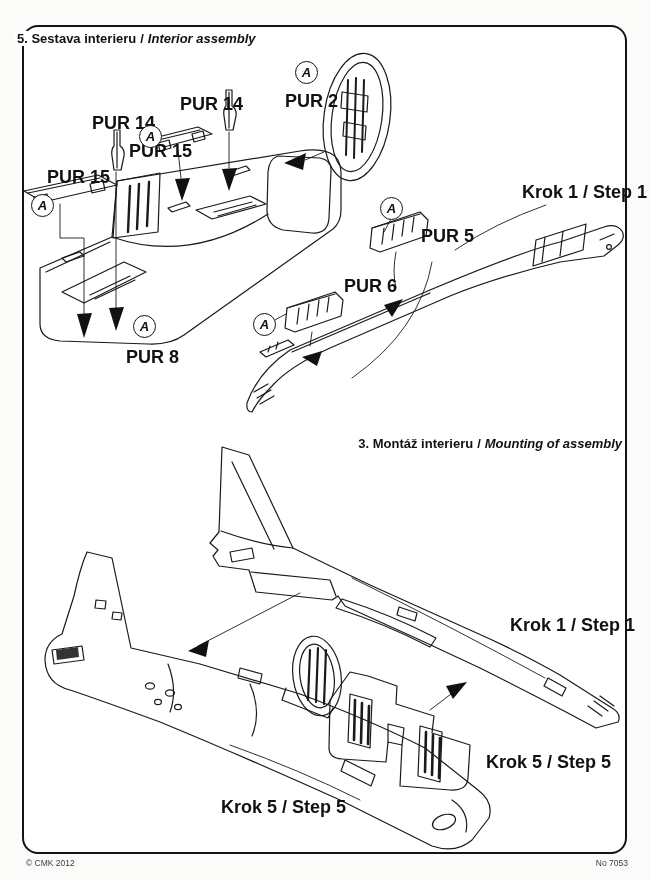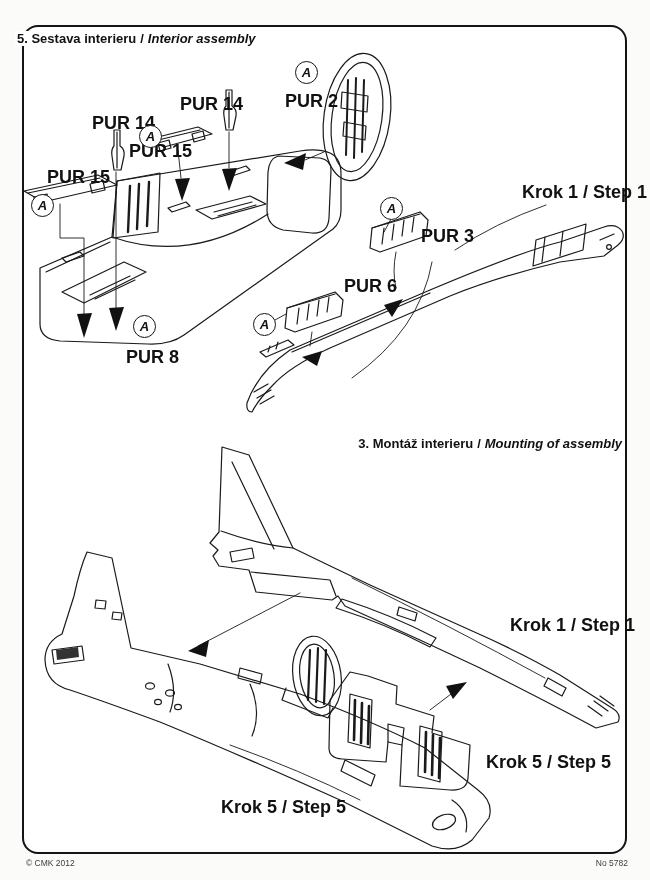--- a/index.html
+++ b/index.html
@@ -195,34 +195,34 @@
 
   <div class="hdr hdr-s6">
     <span class="cs">3. Montáž interieru</span><span class="sep">/</span><span class="en">Mounting of assembly</span>
   </div>
 
   <span class="plabel" style="left:92px;top:113px">PUR 14</span>
   <span class="plabel" style="left:180px;top:94px">PUR 14</span>
   <span class="plabel" style="left:129px;top:141px">PUR 15</span>
   <span class="plabel" style="left:47px;top:167px">PUR 15</span>
   <span class="plabel" style="left:285px;top:91px">PUR 2</span>
-  <span class="plabel" style="left:421px;top:226px">PUR 3</span>
+  <span class="plabel" style="left:421px;top:226px">PUR 5</span>
   <span class="plabel" style="left:344px;top:276px">PUR 6</span>
   <span class="plabel" style="left:126px;top:347px">PUR 8</span>
 
   <span class="plabel" style="left:522px;top:182px">Krok 1 / Step 1</span>
   <span class="plabel" style="left:510px;top:615px">Krok 1 / Step 1</span>
   <span class="plabel" style="left:486px;top:752px">Krok 5 / Step 5</span>
   <span class="plabel" style="left:221px;top:797px">Krok 5 / Step 5</span>
 
   <div class="marker" style="left:31px;top:194px">A</div>
   <div class="marker" style="left:139px;top:125px">A</div>
   <div class="marker" style="left:295px;top:61px">A</div>
   <div class="marker" style="left:133px;top:315px">A</div>
   <div class="marker" style="left:253px;top:313px">A</div>
   <div class="marker" style="left:380px;top:197px">A</div>
 
   <div class="footer">
     <span>© CMK 2012</span>
-    <span>No 5782</span>
+    <span>No 7053</span>
   </div>
 
 </div>
 
 </body></html>

